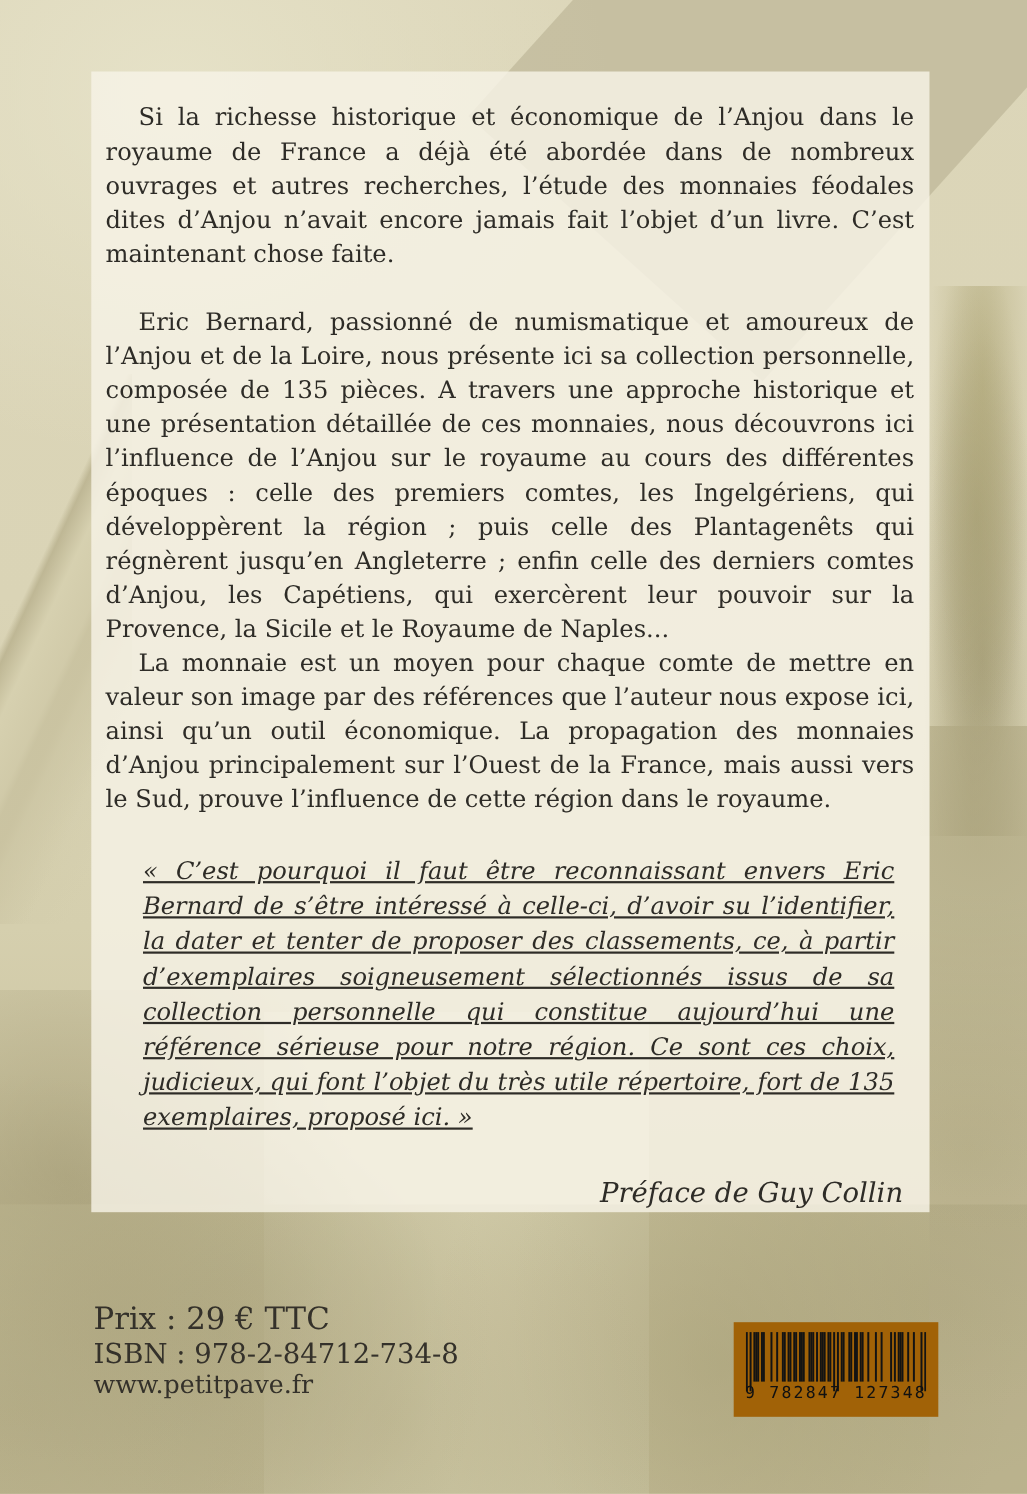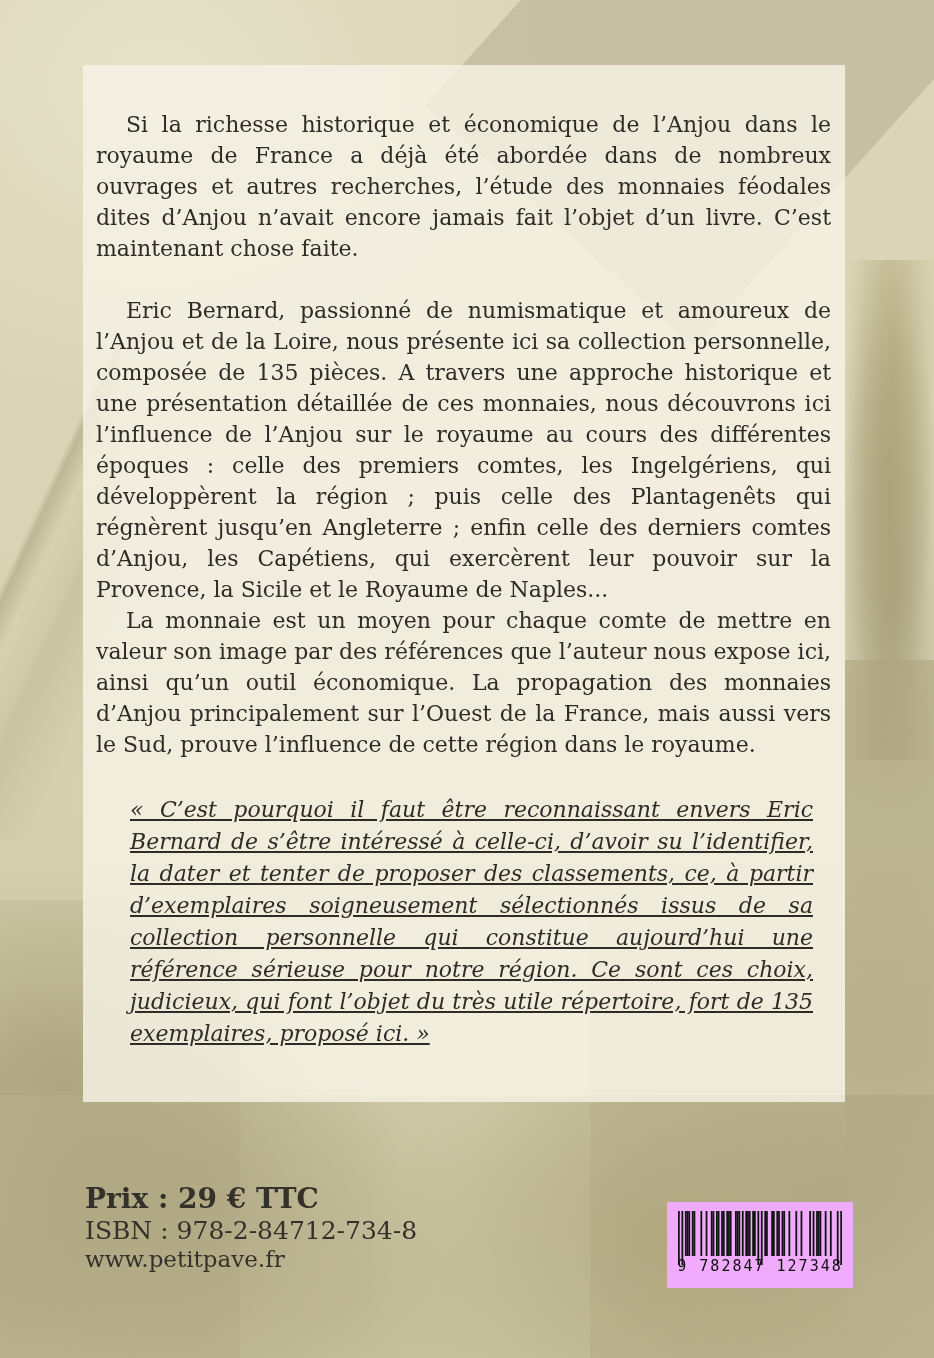--- a/index.html
+++ b/index.html
@@ -67,21 +67,21 @@
       radial-gradient(circle at 40% 55%, rgba(172,164,126,0.5) 0%, rgba(172,164,126,0) 60%),
       rgba(186,178,142,0.35);
   }
 
   
   .panel {
     position: absolute;
     left: 83px; top: 65px;
     width: 762px; height: 1037px;
     box-sizing: border-box;
-    padding: 44px 14px 0 13px;
+    padding: 27px 14px 0 13px;
     background: rgba(247,243,231,0.82);
     overflow: hidden;
     color: #2e2c27;
     font-size: 22px;
     line-height: 31px;
     text-align: justify;
   }
   .panel p { margin: 0; }
   .para { text-indent: 30px; }
   .para-first { margin-bottom: 31px !important; }
@@ -98,30 +98,30 @@
     margin-top: 36px !important;
     padding-right: 10px;
   }
 
   
   .footer {
     position: absolute;
     left: 85px; top: 1182px;
     color: #34312a;
   }
-  .price { font-weight: bold; font-size: 28px; line-height: 34px; }
+  .price { font-weight: normal; font-size: 28px; line-height: 34px; }
   .isbn { font-size: 25px; line-height: 29px; }
   .website { font-size: 23px; line-height: 29px; }
 
   
   .barcode-label {
     position: absolute;
     left: 667px; top: 1202px;
     width: 186px; height: 86px;
-    background: #f0abfc;
+    background: #a16207;
     box-sizing: border-box;
     text-align: center;
   }
   .barcode-label svg { display: block; margin: 9px auto 0 auto; }
   .barcode-label svg rect { fill: #131313; }
   .barcode-digits {
     font-family: "DejaVu Sans Mono", "Liberation Mono", monospace;
     font-size: 15px;
     letter-spacing: 2px;
     color: #111;
@@ -140,20 +140,21 @@
 <div class="layer bg-wall-light"></div>
 <div class="layer bg-trees"></div>
 <div class="layer bg-stone-band"></div>
 <div class="layer bg-right-texture"></div>
 
 <div class="panel">
   <p class="para para-first">Si la richesse historique et économique de l’Anjou dans le royaume de France a déjà été abordée dans de nombreux ouvrages et autres recherches, l’étude des monnaies féodales dites d’Anjou n’avait encore jamais fait l’objet d’un livre. C’est maintenant chose faite.</p>
   <p class="para">Eric Bernard, passionné de numismatique et amoureux de l’Anjou et de la Loire, nous présente ici sa collection personnelle, composée de 135 pièces. A travers une approche historique et une présentation détaillée de ces monnaies, nous découvrons ici l’influence de l’Anjou sur le royaume au cours des différentes époques : celle des premiers comtes, les Ingelgériens, qui développèrent la région ; puis celle des Plantagenêts qui régnèrent jusqu’en Angleterre ; enfin celle des derniers comtes d’Anjou, les Capétiens, qui exercèrent leur pouvoir sur la Provence, la Sicile et le Royaume de Naples...</p>
   <p class="para">La monnaie est un moyen pour chaque comte de mettre en valeur son image par des références que l’auteur nous expose ici, ainsi qu’un outil économique. La propagation des monnaies d’Anjou principalement sur l’Ouest de la France, mais aussi vers le Sud, prouve l’influence de cette région dans le royaume.</p>
   <p class="quote">« C’est pourquoi il faut être reconnaissant envers Eric Bernard de s’être intéressé à celle-ci, d’avoir su l’identifier, la dater et tenter de proposer des classements, ce, à partir d’exemplaires soigneusement sélectionnés issus de sa collection personnelle qui constitue aujourd’hui une référence sérieuse pour notre région. Ce sont ces choix, judicieux, qui font l’objet du très utile répertoire, fort de 135 exemplaires, proposé ici. »</p>
+  <p class="attribution">Préface de Guy Collin</p>
 </div>
 
 <div class="footer">
   <div class="price">Prix : 29 € TTC</div>
   <div class="isbn">ISBN : 978-2-84712-734-8</div>
   <div class="website">www.petitpave.fr</div>
 </div>
 
 <div class="barcode-label">
   <svg id="barcode-svg" width="164" height="54" viewBox="0 0 164 54">

